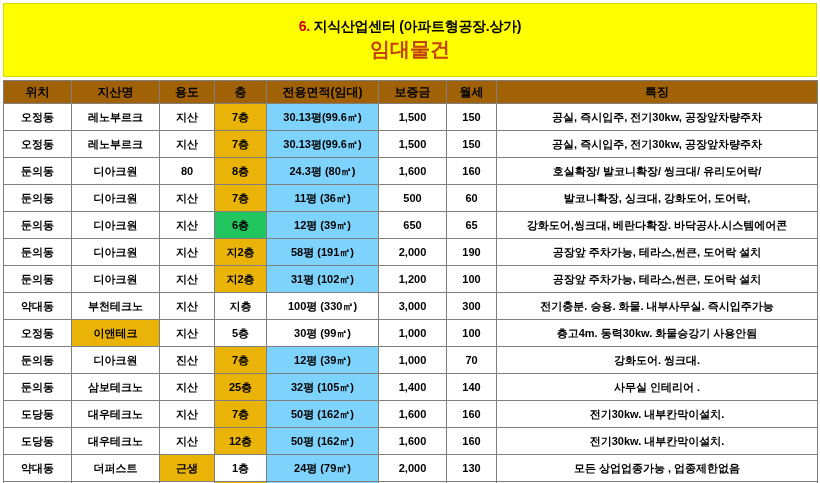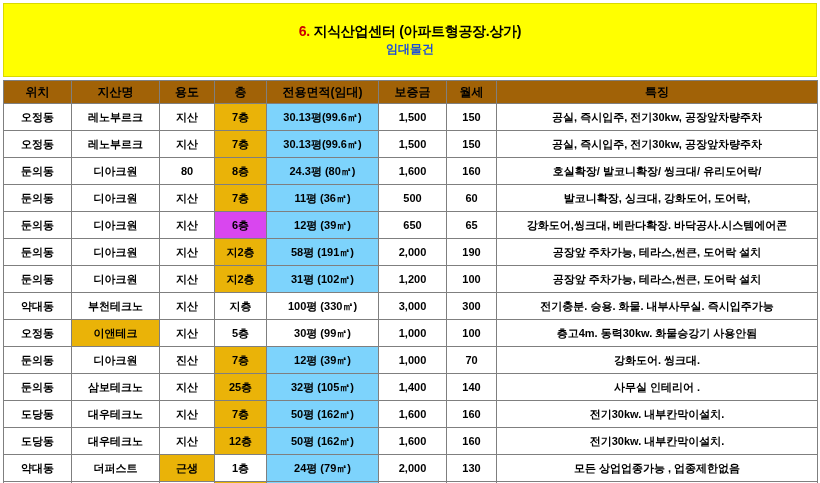--- a/index.html
+++ b/index.html
@@ -34,23 +34,23 @@
   .banner-line1 {
     font-size: 14px;
     font-weight: bold;
     color: #000000;
     letter-spacing: -0.3px;
   }
   .banner-line1 .num {
     color: #cc0000;
   }
   .banner-line2 {
-    font-size: 12px;
-    font-weight: bold;
-    color: #1d4ed8;
+    font-size: 20px;
+    font-weight: bold;
+    color: #c2410c;
     letter-spacing: 0px;
   }
   table.grid {
     border-collapse: collapse;
     width: 814px;
     margin: 3px 3px 0 3px;
     table-layout: fixed;
   }
   table.grid th, table.grid td {
     border: 1px solid #7f7f7f;
@@ -71,21 +71,21 @@
   }
   td.feature {
     text-align: left;
     padding-left: 6px;
     font-weight: bold;
     font-size: 11px;
   }
   td.bold { font-weight: bold; }
   .c-white { background: #ffffff; }
   .c-orange { background: #eab308; }
-  .c-green { background: #d946ef; }
+  .c-green { background: #22c55e; }
   .c-cyan { background: #7dd3fc; }
   .num { font-weight: bold; }
 </style>
 </head>
 <body>
 
 <div class="page">
 
   <div class="banner">
     <div class="banner-line1">

